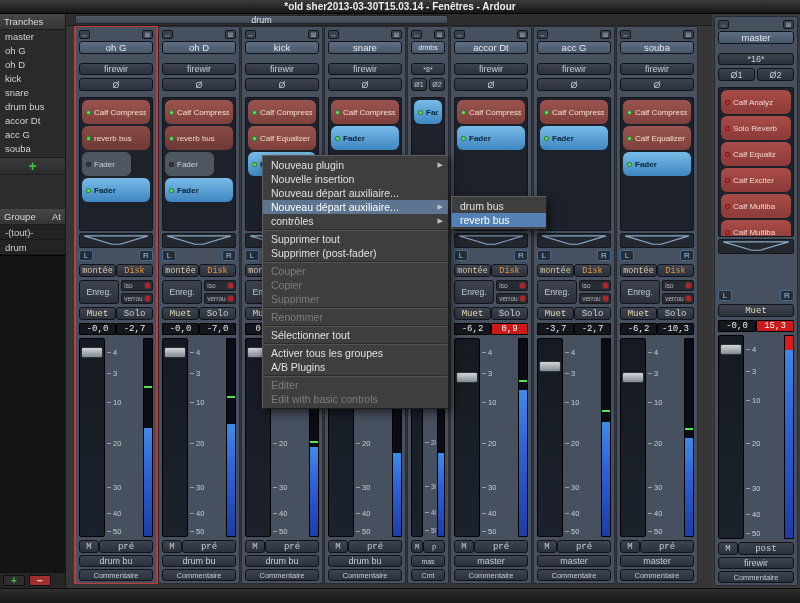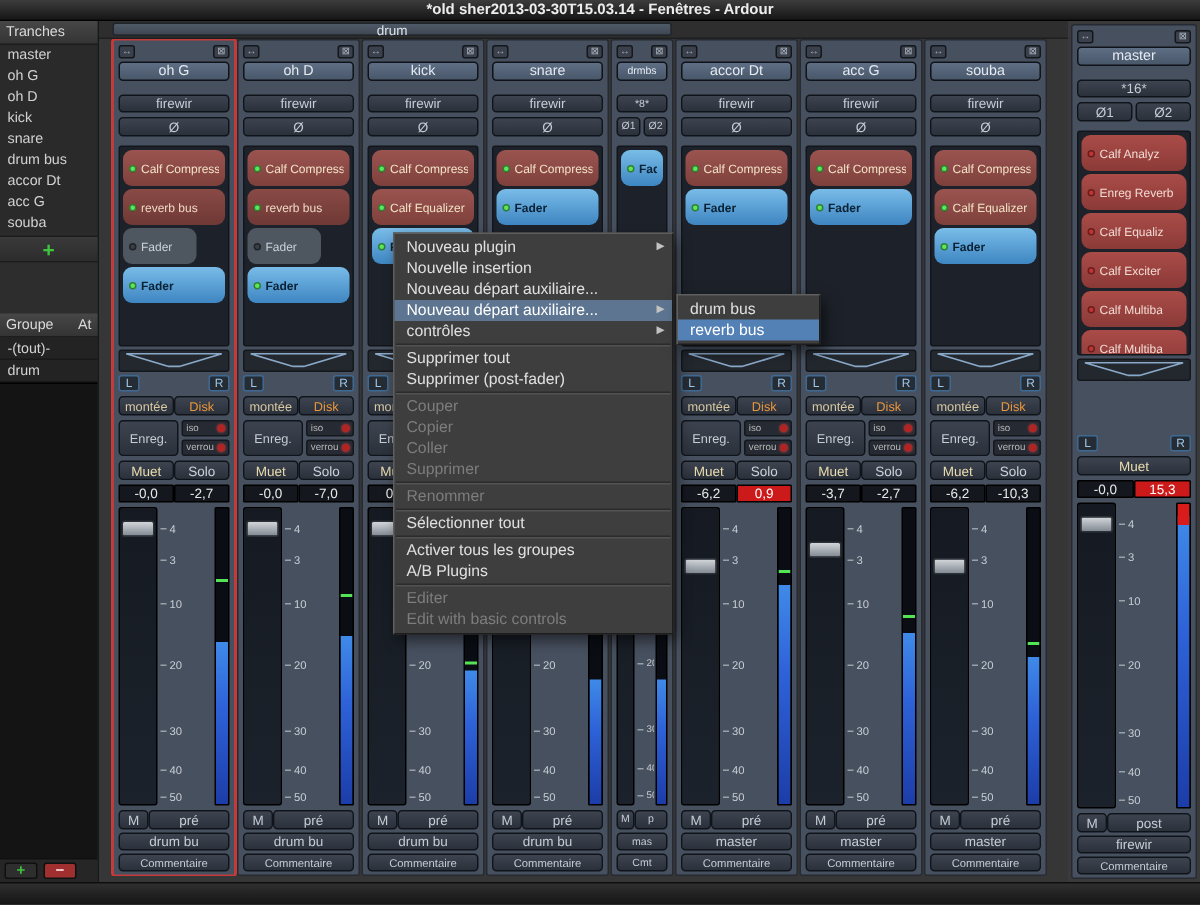--- a/index.html
+++ b/index.html
@@ -77,21 +77,21 @@
   .led { width:5px; height:5px; border-radius:50%; flex:0 0 auto; border:1px solid rgba(0,0,0,.45); }
   .proclabel { overflow:hidden; text-overflow:clip; }
 
   .pan { margin-top:2px; height:15px; flex:0 0 auto; background:#23282f;
     border:1px solid #14181d; border-radius:2px; }
   .pan svg { width:100%; height:100%; display:block; }
   .mgap { height:34px; flex:0 0 auto; }
   .lrrow { margin-top:2px; display:flex; justify-content:space-between; height:11px; flex:0 0 auto; }
   .lrbox { width:14px; background:#262c34; border:1px solid #3d6a94; border-radius:2px;
     color:#9ec7ea; font-size:8px; text-align:center; line-height:9px; }
-  .row2 { display:flex; gap:0; margin-top:3px; flex:0 0 auto; }
+  .row2 { display:flex; gap:0; margin-top:3px; flex:0 0 auto;font-family:Liberation Mono, monospace; }
   .row2 > .btn { flex:1; height:13px; }
   .monbtn.in { color:#d8c9a2; font-size:8.5px; }
   .monbtn.disk { color:#e8963c; font-size:8.5px; }
   .recrow { display:flex; gap:2px; margin-top:3px; height:24px; flex:0 0 auto; }
   .recbtn { flex:1.2; font-size:8.5px; }
   .recleds { flex:1; display:flex; flex-direction:column; gap:2px; }
   .ledrow { flex:1; background:#262b33; border:1px solid #14181d; border-radius:2px;
     display:flex; align-items:center; justify-content:space-between; padding:0 2px;
     font-size:6.5px; color:#b8b8b8; overflow:hidden; }
   .rled { width:5px; height:5px; border-radius:50%; background:#b02424; box-shadow:0 0 2px #f44; }
@@ -864,21 +864,21 @@
         <div class="btn phbtn">Ø1</div>
         <div class="btn phbtn">Ø2</div>
       </div>
       <div class="procbox">
         <div class="proc mred">
           <span class="led" style="background: rgb(192, 52, 52);"></span>
           <span class="proclabel">Calf Analyz</span>
         </div>
         <div class="proc mred">
           <span class="led" style="background: rgb(192, 52, 52);"></span>
-          <span class="proclabel">Enreg Reverb</span>
+          <span class="proclabel">Solo Reverb</span>
         </div>
         <div class="proc mred">
           <span class="led" style="background: rgb(192, 52, 52);"></span>
           <span class="proclabel">Calf Equaliz</span>
         </div>
         <div class="proc mred">
           <span class="led" style="background: rgb(192, 52, 52);"></span>
           <span class="proclabel">Calf Exciter</span>
         </div>
         <div class="proc mred">
@@ -949,21 +949,20 @@
     <div class="menuitem"><span>Nouvelle insertion</span></div>
     <div class="menuitem"><span>Nouveau départ auxiliaire...</span></div>
     <div class="menuitem highlight"><span>Nouveau départ auxiliaire...</span><span class="marrow">▶</span></div>
     <div class="menuitem"><span>contrôles</span><span class="marrow">▶</span></div>
     <div class="menusep"></div>
     <div class="menuitem"><span>Supprimer tout</span></div>
     <div class="menuitem"><span>Supprimer (post-fader)</span></div>
     <div class="menusep"></div>
     <div class="menuitem disabled"><span>Couper</span></div>
     <div class="menuitem disabled"><span>Copier</span></div>
-    <div class="menuitem disabled"><span>Coller</span></div>
     <div class="menuitem disabled"><span>Supprimer</span></div>
     <div class="menusep"></div>
     <div class="menuitem disabled"><span>Renommer</span></div>
     <div class="menusep"></div>
     <div class="menuitem"><span>Sélectionner tout</span></div>
     <div class="menusep"></div>
     <div class="menuitem"><span>Activer tous les groupes</span></div>
     <div class="menuitem"><span>A/B Plugins</span></div>
     <div class="menusep"></div>
     <div class="menuitem disabled"><span>Editer</span></div>

